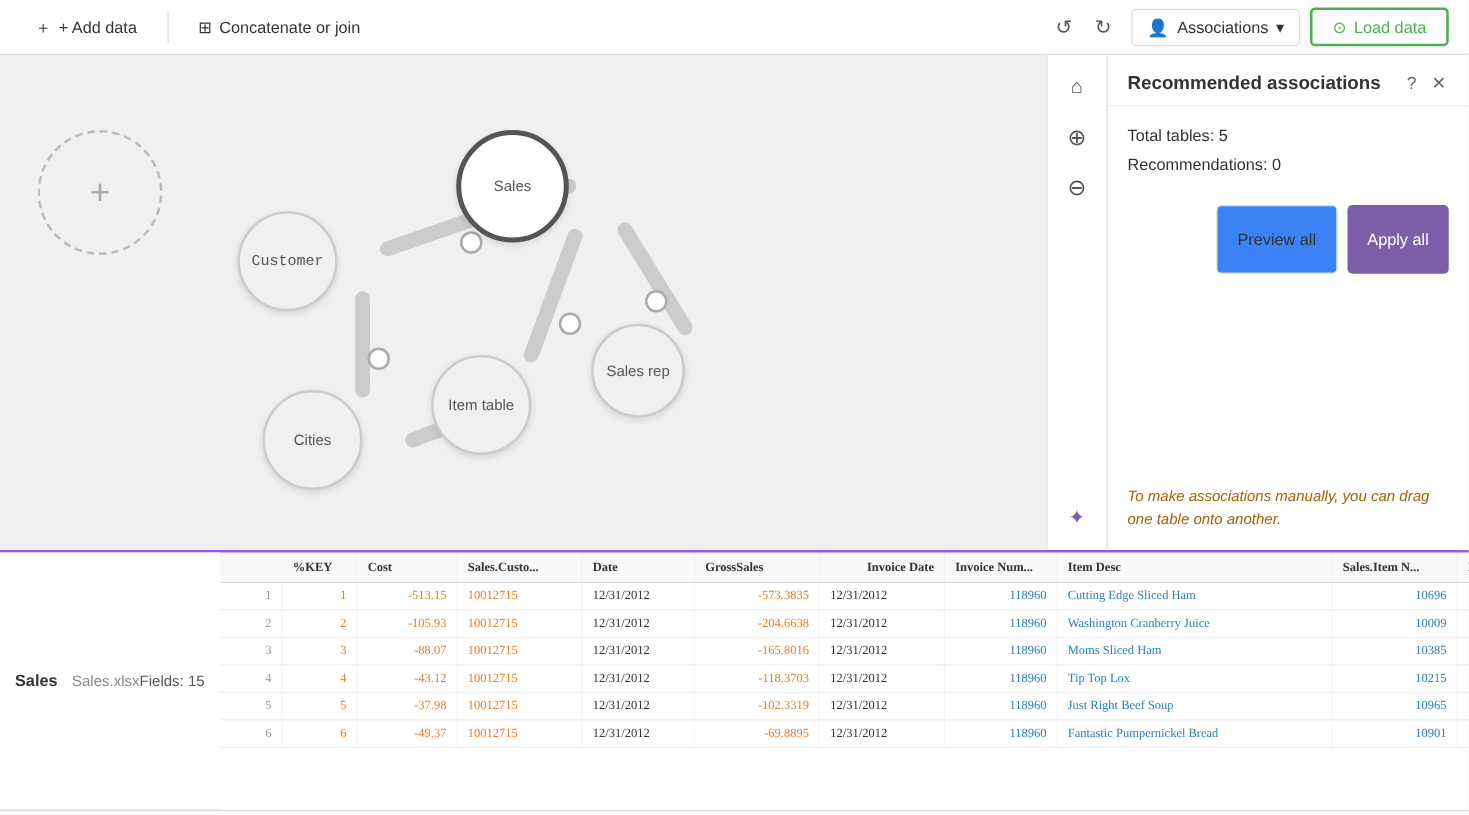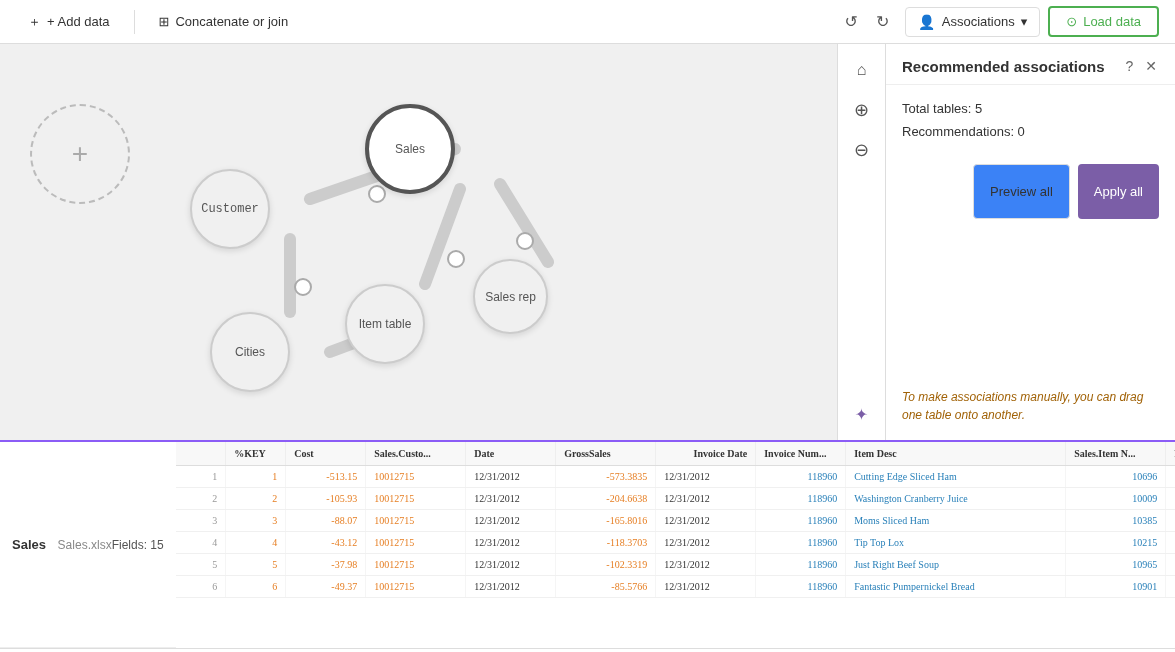--- a/index.html
+++ b/index.html
@@ -342,21 +342,21 @@
       <td class="col-blue">Just Right Beef Soup</td>
       <td class="col-num col-blue">10965</td>
       <td></td>
     </tr>
           <tr>
       <td class="row-num col-num">6</td>
       <td class="col-num col-orange">6</td>
       <td class="col-num col-orange">-49.37</td>
       <td class="col-orange">10012715</td>
       <td>12/31/2012</td>
-      <td class="col-num col-orange">-85.5766</td>
+      <td class="col-num col-orange">-69.8895</td>
       <td>12/31/2012</td>
       <td class="col-num col-blue">118960</td>
       <td class="col-blue">Fantastic Pumpernickel Bread</td>
       <td class="col-num col-blue">10901</td>
       <td></td>
     </tr>
         </tbody>
     </table>
   </div>
 </div>

